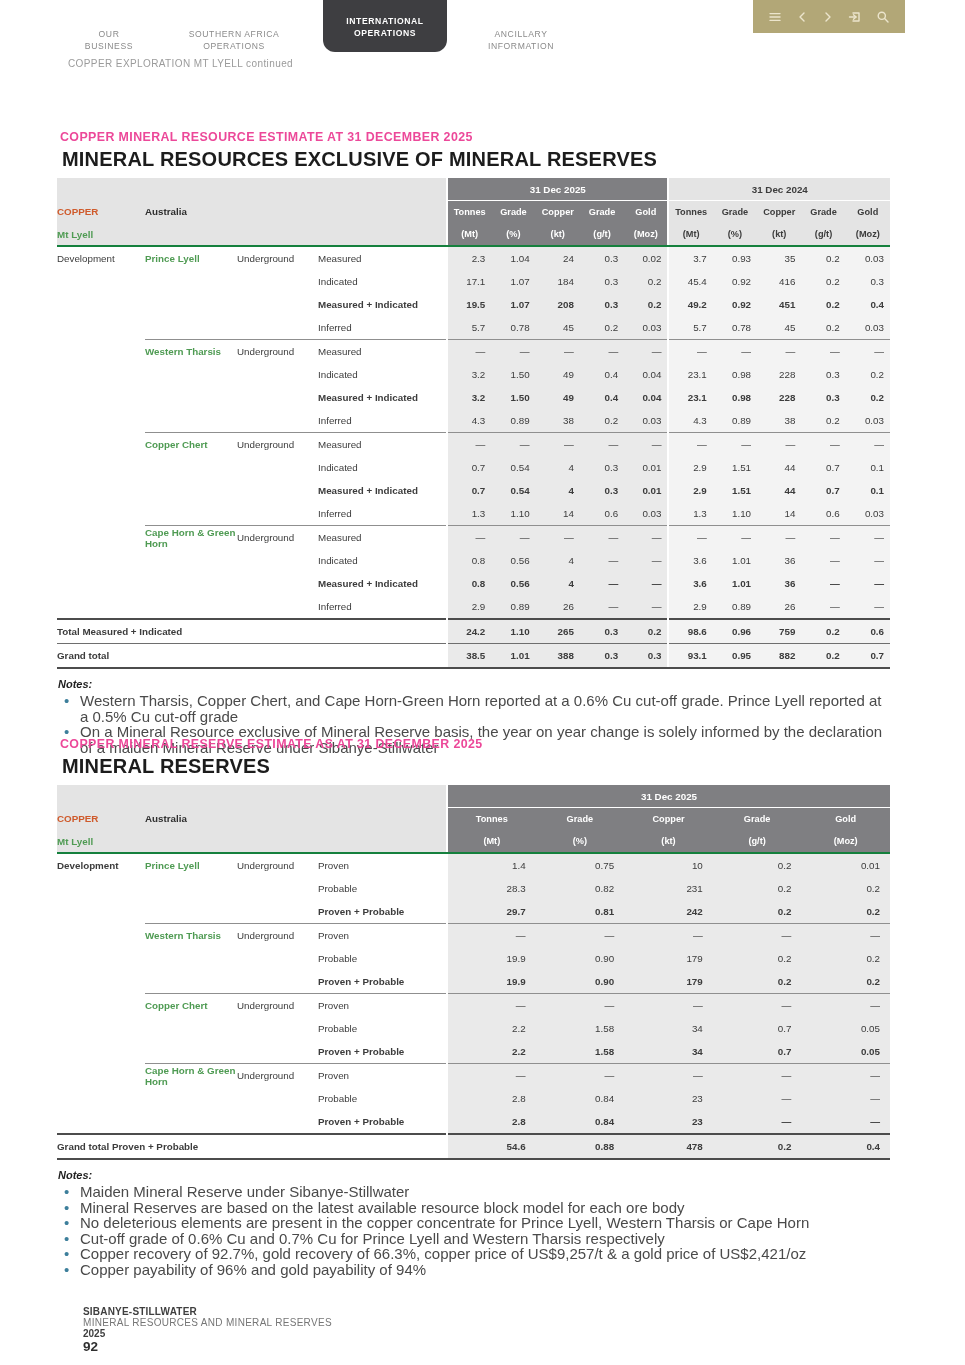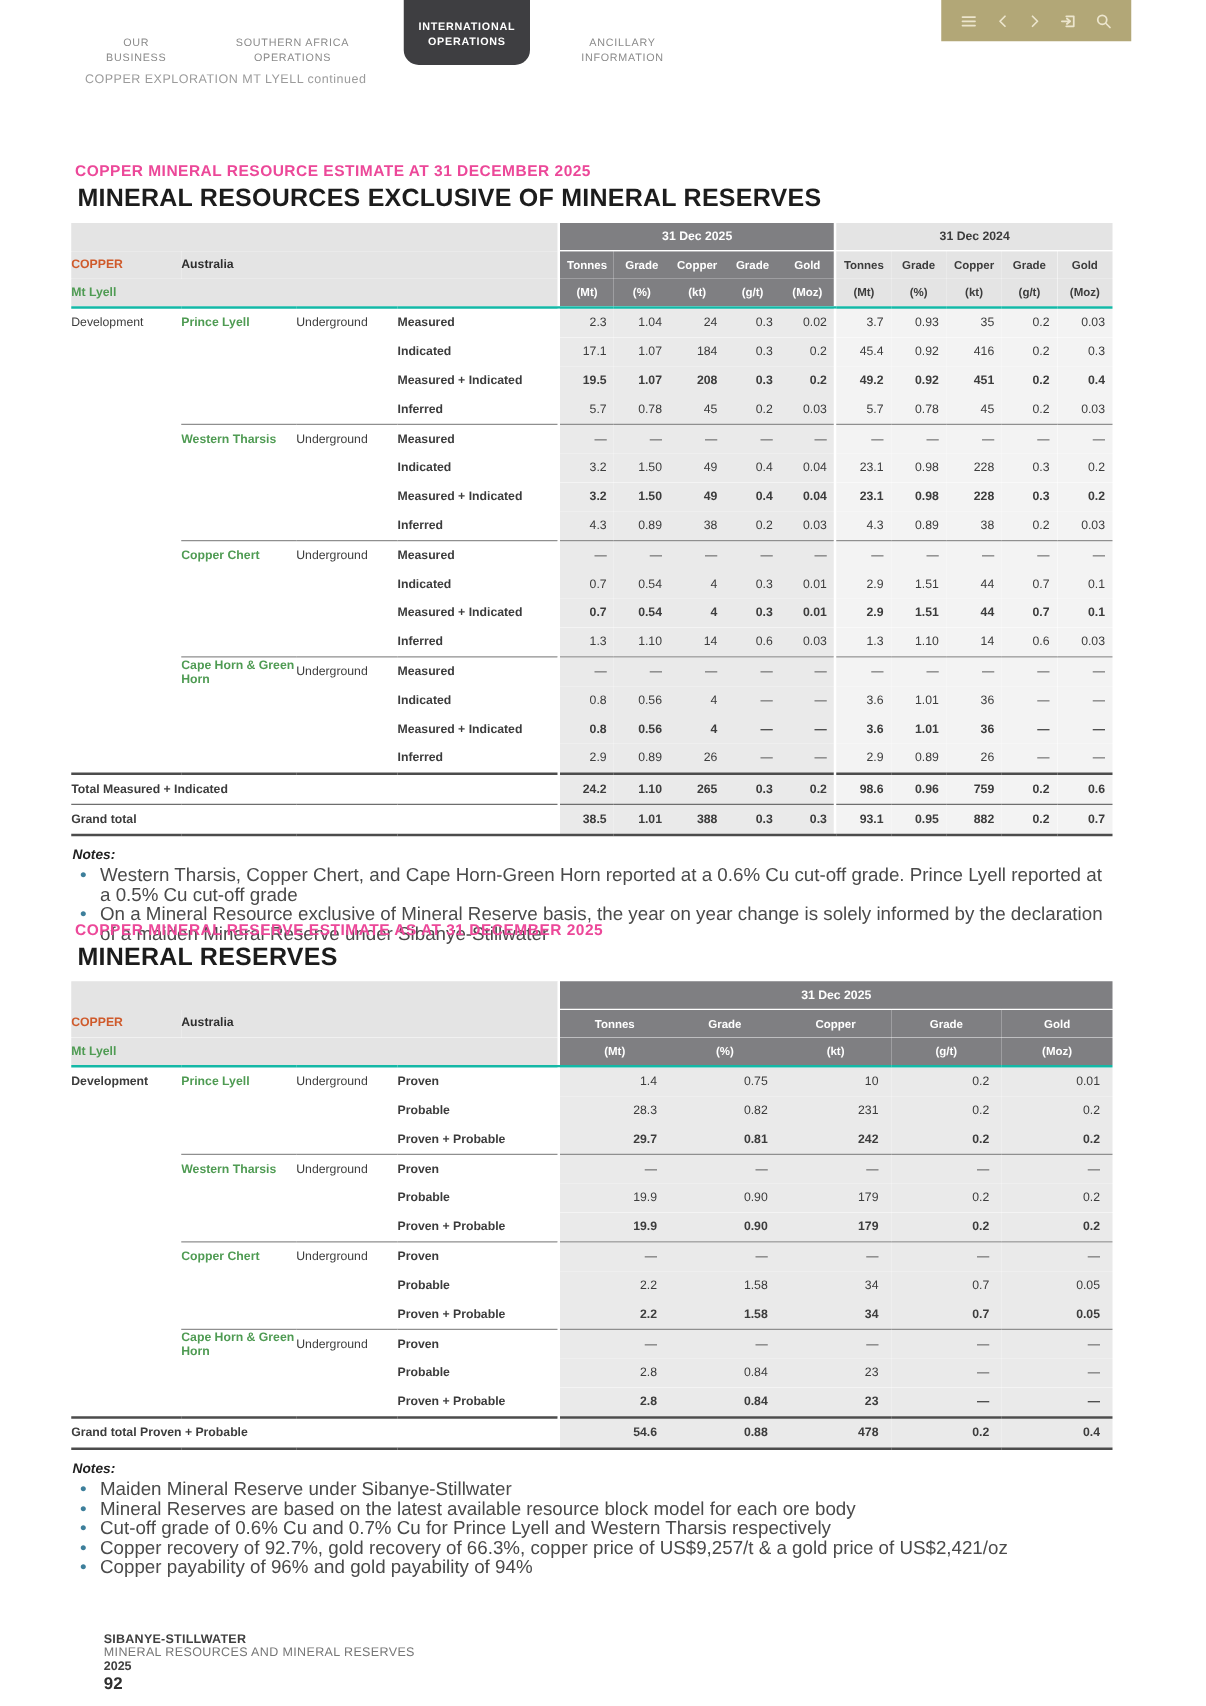--- a/index.html
+++ b/index.html
@@ -6,21 +6,21 @@
   body{
     width:965px;height:1365px;position:relative;background:#ffffff;
     font-family:"Liberation Sans", sans-serif;color:#3c3c3c;overflow:hidden;
   }
   
   .tabbar{position:absolute;left:73px;top:0;display:flex;align-items:flex-end;gap:26px;}
   .tab{
     padding-top:15px;text-align:center;font-size:8.6px;letter-spacing:.6px;
     color:#8a8a8a;line-height:12px;cursor:pointer;
   }
-  .tab.w1{width:72px}.tab.w2{width:126px}.tab.w3{width:101px}.tab.w4{width:96px}
+  .tab.w1{width:72px}.tab.w2{width:126px}.tab.w3{width:124px}.tab.w4{width:96px}
   .tab.active{
     background:#3e3e41;color:#ffffff;font-weight:bold;
     padding:15px 0 13px;border-radius:0 0 12px 12px;
   }
   .toolbar{
     position:absolute;left:753px;top:0;width:152px;height:33px;background:#b2a777;
     display:flex;align-items:center;justify-content:center;gap:14px;
   }
   .toolbar .ticon{display:inline-flex;cursor:pointer;}
   .toolbar svg{stroke:#ece5cd;fill:none;stroke-width:1.4;stroke-linecap:round;stroke-linejoin:round;}
@@ -40,26 +40,26 @@
   td.hl{background:#e4e4e4;}
   td.yh{text-align:center;font-weight:bold;border-bottom:1px solid #ffffff;}
   td.yh0{background:#7f7f82;color:#ffffff;}
   td.yh1{background:#e4e4e4;color:#3c3c3c;}
   td.ch{text-align:center;font-weight:bold;font-size:9.2px;}
   td.ch0{background:#7f7f82;color:#ffffff;}
   td.ch1{background:#e4e4e4;color:#3c3c3c;}
   td.commodity{color:#cf5a2b;font-weight:bold;padding-left:3px;}
   td.region{font-weight:bold;color:#2e2e2e;padding-left:15px;}
   td.site{color:#4f9b53;font-weight:bold;padding-left:3px;}
-  tr.hdr-units td{border-bottom:2px solid #14b8a6;}
+  tr.hdr-units td{border-bottom:2px solid #15803d;}
   td.proj{padding-left:3px;}
   td.proj.b{font-weight:bold;}
   td.ore{color:#4f9b53;font-weight:bold;padding-left:2px;line-height:11px;}
   td.mine{padding-left:2px;}
-  td.cat{padding-left:3px;font-weight:bold;}
+  td.cat{padding-left:3px;}
   td.num{text-align:right;}
   .rt-resource td.num{padding-right:6px;}
   .rt-reserve td.num{padding-right:10px;}
   td.n0{background:#eaeaea;}
   td.n1{background:#f3f3f3;}
   td.sepw{border-left:2px solid #ffffff;}
   tr.gsep td{border-top:1px solid #8f8f8f;}
   tr.gsep td.proj{border-top:none;}
   tr.total td{font-weight:bold;}
   tr.t0 td{border-top:2px solid #4c4c4c;}
@@ -653,20 +653,21 @@
           <td class="num n0 b" colspan="1">478</td>
           <td class="num n0 b" colspan="1">0.2</td>
           <td class="num n0 b" colspan="1">0.4</td>
         </tr>
       </tbody>
     </table>
   <div class="notes-label">Notes:</div>
   <ul class="notes" id="reserve-notes">
       <li>Maiden Mineral Reserve under Sibanye-Stillwater</li>
       <li>Mineral Reserves are based on the latest available resource block model for each ore body</li>
+      <li>No deleterious elements are present in the copper concentrate for Prince Lyell, Western Tharsis or Cape Horn</li>
       <li>Cut-off grade of 0.6% Cu and 0.7% Cu for Prince Lyell and Western Tharsis respectively</li>
       <li>Copper recovery of 92.7%, gold recovery of 66.3%, copper price of US$9,257/t &amp; a gold price of US$2,421/oz</li>
       <li>Copper payability of 96% and gold payability of 94%</li>
     </ul>
 </div>
 
 <div class="footer">
   <span class="f-brand">SIBANYE-STILLWATER</span>
   <span class="f-doc">MINERAL RESOURCES AND MINERAL RESERVES</span>
   <span class="f-year">2025</span>

